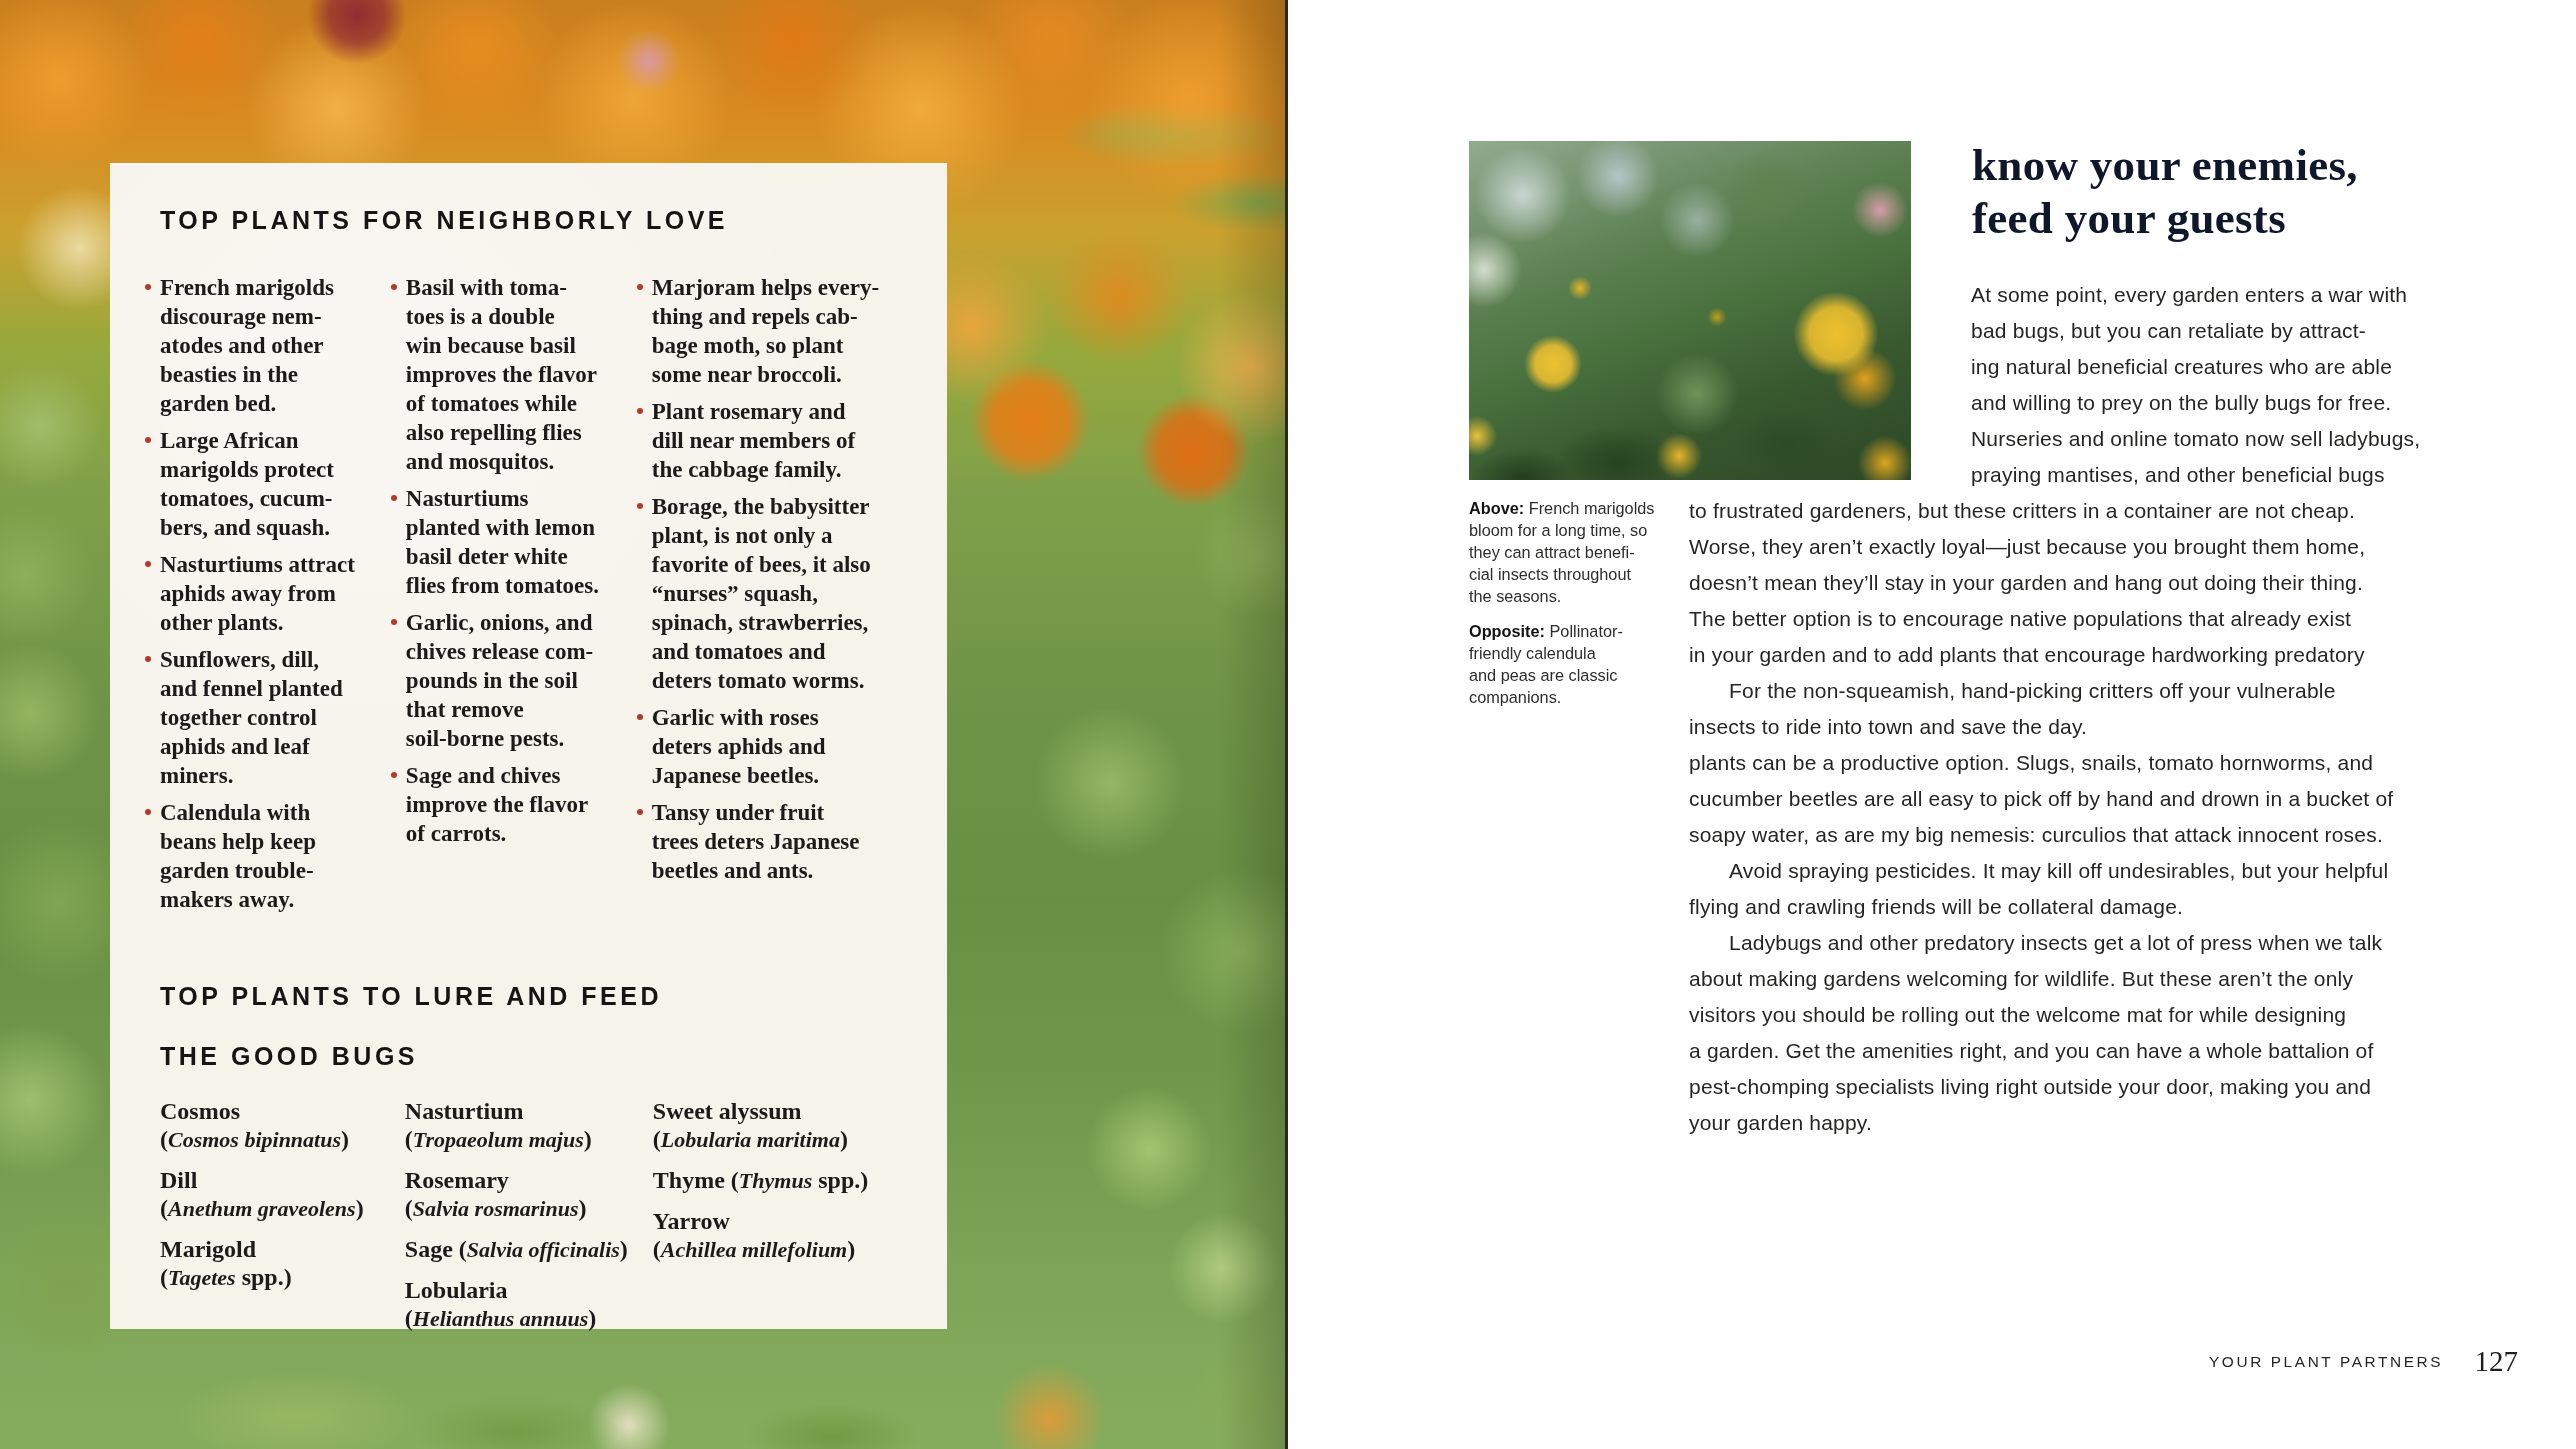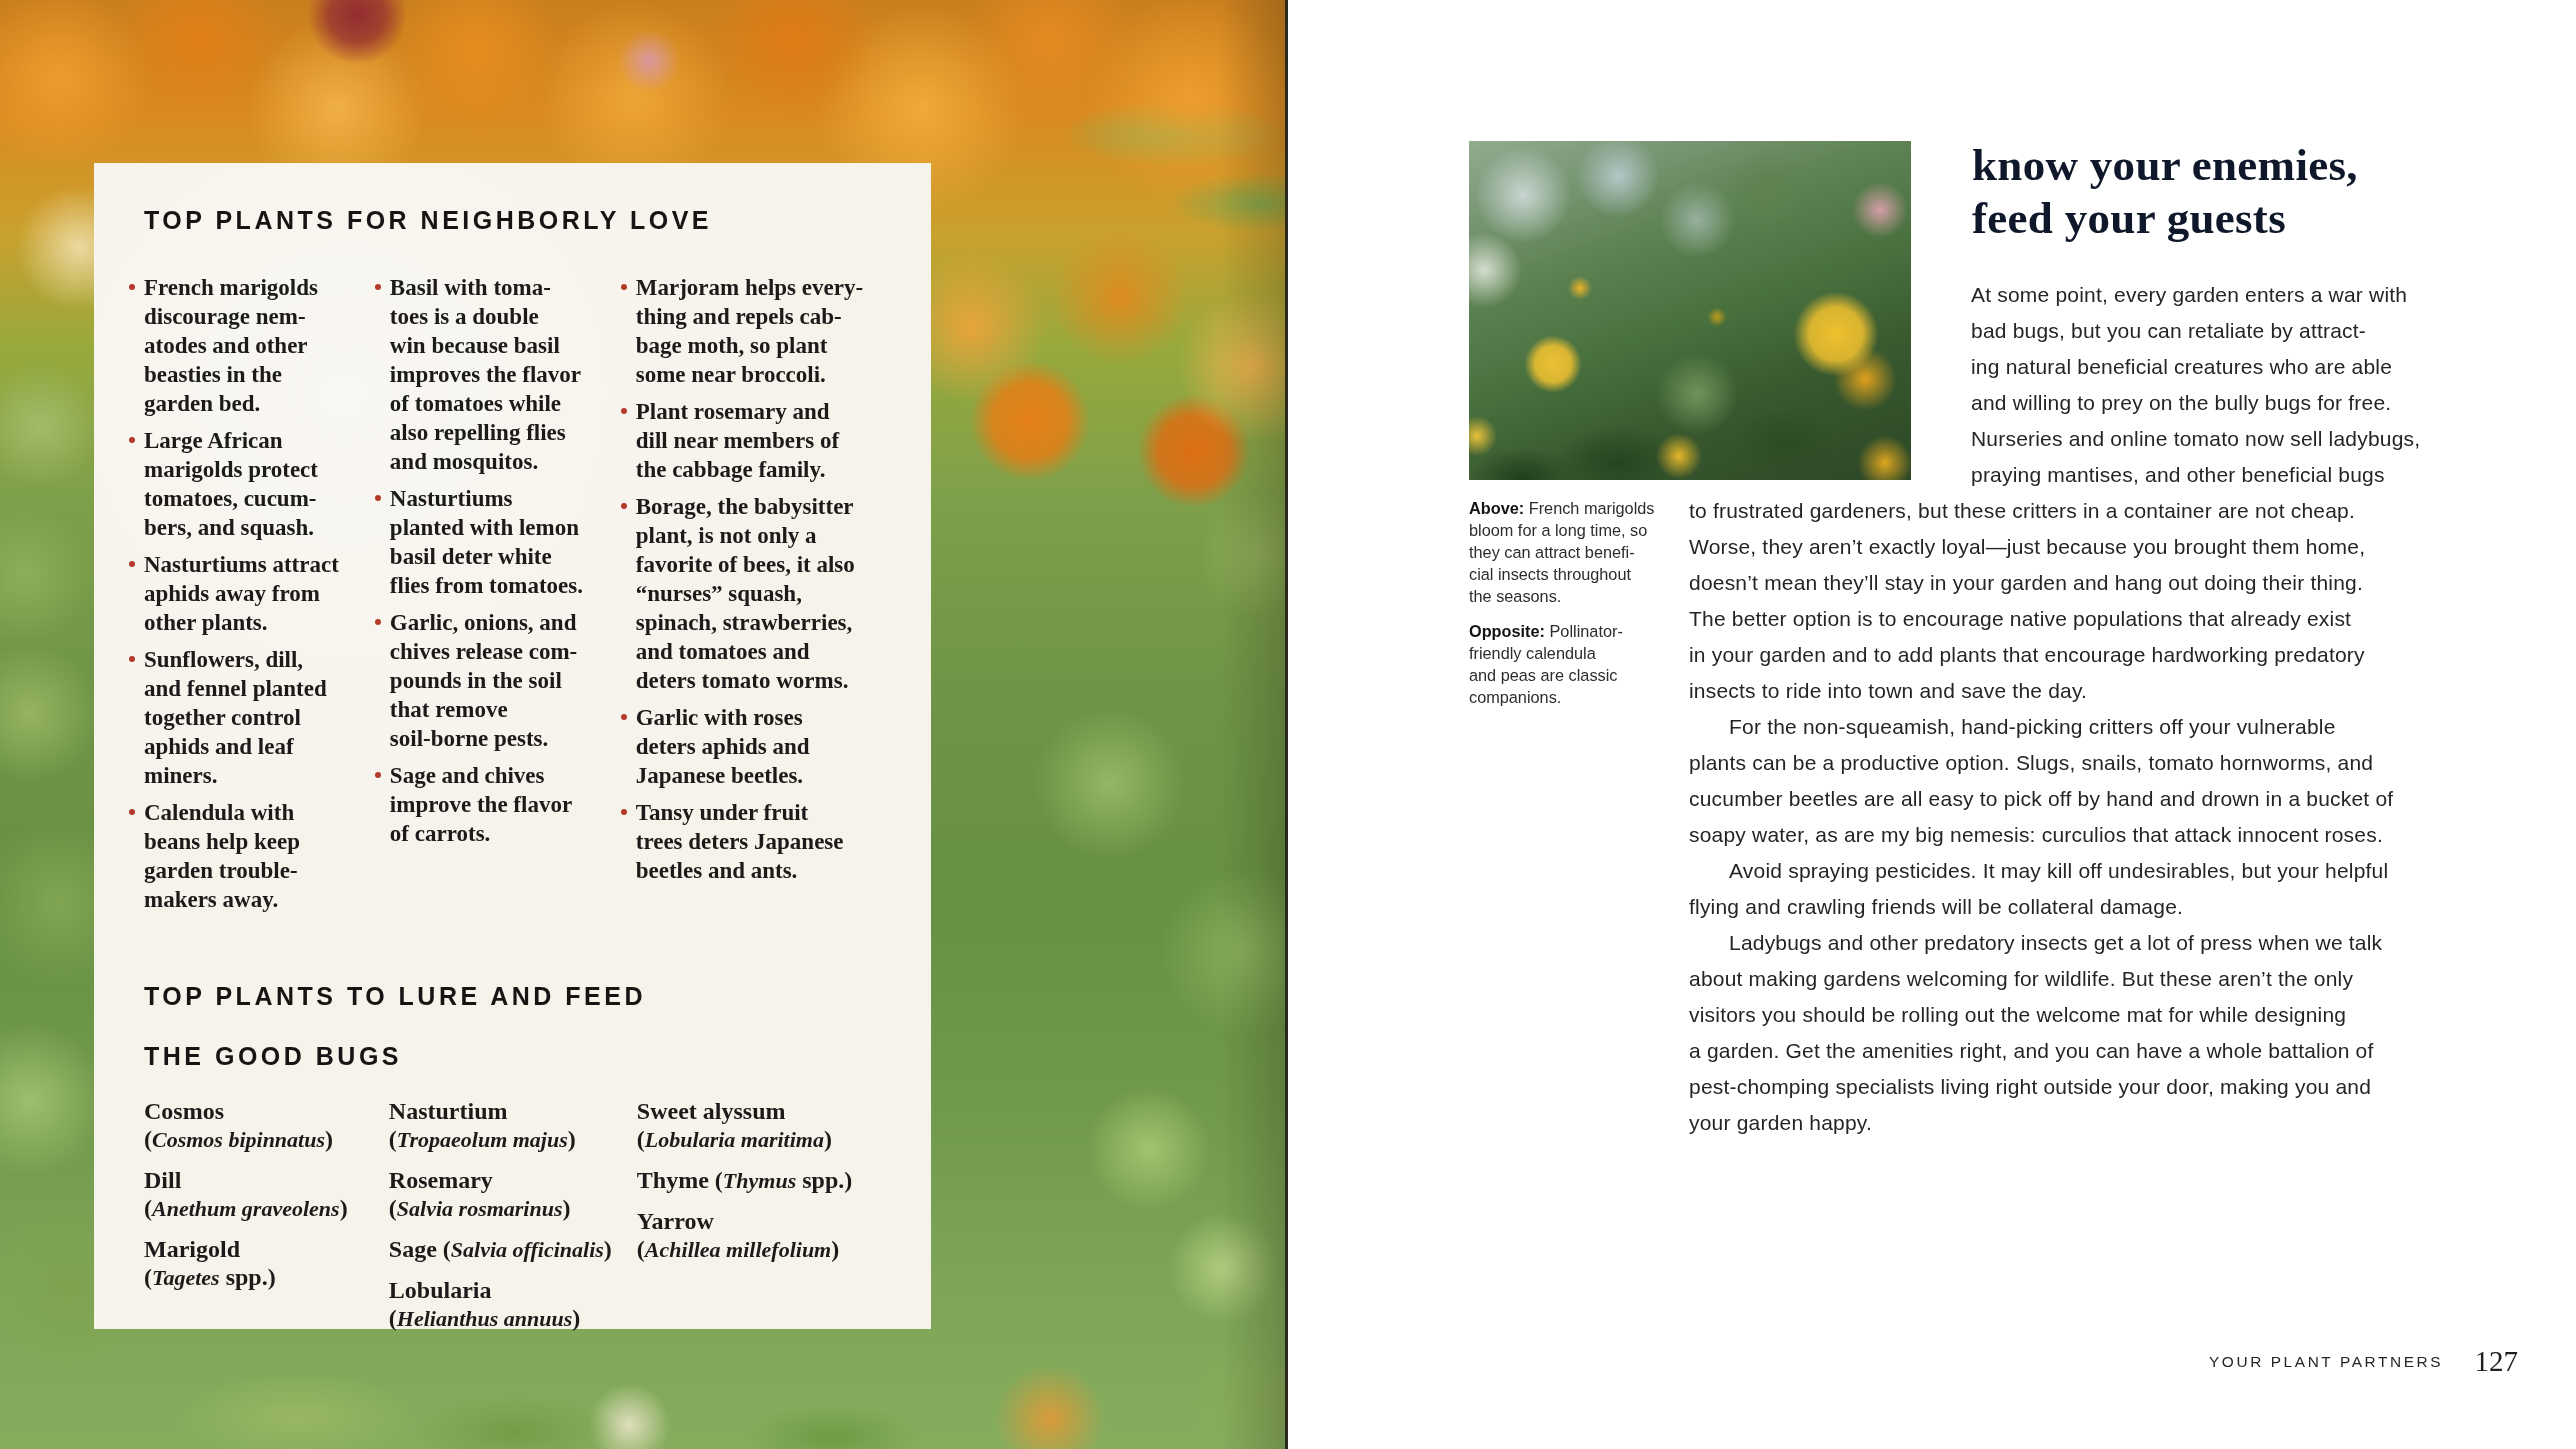--- a/index.html
+++ b/index.html
@@ -44,21 +44,21 @@
       radial-gradient(ellipse 159px 59px at 297px 1417px, rgba(154,184,99,.95) 0%, rgba(154,184,99,0) 75%),
       radial-gradient(ellipse 139px 50px at 515px 1432px, rgba(115,156,70,.95) 0%, rgba(115,156,70,0) 75%),
       radial-gradient(circle 59px at 629px 1425px, rgba(233,228,198,.9) 0%, rgba(233,228,198,0) 70%),
       radial-gradient(ellipse 119px 45px at 832px 1437px, rgba(110,154,66,.95) 0%, rgba(110,154,66,0) 75%),
       radial-gradient(circle 79px at 1050px 1419px, rgba(226,154,54,.9) 0%, rgba(226,154,54,0) 70%),
       radial-gradient(circle 89px at 1253px 1402px, rgba(136,171,88,.9) 0%, rgba(136,171,88,0) 70%),
       linear-gradient(180deg,#c97f1e 0%,#d98a20 8%,#caa12e 16%,#97a93c 24%,#7fa04a 34%,#6f9447 48%,#679043 62%,#71994b 76%,#7ea557 88%,#86ad5e 100%);
   }
 
   
-  .info-box{position:absolute;left:94px;top:163px;width:837px;height:1166px;
+  .info-box{position:absolute;left:110px;top:163px;width:837px;height:1166px;
     background:radial-gradient(circle 495px at 30% 20%, rgba(255,255,255,.35), rgba(255,255,255,0)),#f6f3eb;
     box-sizing:border-box;padding:42px 46px 0 50px;color:#1c1b1a;}
   .box-title{font:700 25px/30px "Liberation Sans",sans-serif;letter-spacing:3.5px;color:#161514;margin:0;}
   .box-title.two-line{white-space:pre-line;}
   .cols{display:flex;margin-top:38px;}
   .col{width:233px;margin-right:25px;}
   .col.wide{width:263px;margin-right:0;}
   ul.bullets{list-style:none;margin:0;padding:0;}
   ul.bullets li{position:relative;white-space:pre;font:700 23px/29px "Liberation Serif",serif;margin:0 0 8px 0;}
   ul.bullets li::before{content:"";position:absolute;left:-15px;top:11px;width:6px;height:6px;border-radius:50%;background:#b5392b;}
@@ -258,22 +258,22 @@
         <div class="bline n">bad bugs, but you can retaliate by attract-</div>
         <div class="bline n">ing natural beneficial creatures who are able</div>
         <div class="bline n">and willing to prey on the bully bugs for free.</div>
         <div class="bline n">Nurseries and online tomato now sell ladybugs,</div>
         <div class="bline n">praying mantises, and other beneficial bugs</div>
         <div class="bline f">to frustrated gardeners, but these critters in a container are not cheap.</div>
         <div class="bline f">Worse, they aren’t exactly loyal—just because you brought them home,</div>
         <div class="bline f">doesn’t mean they’ll stay in your garden and hang out doing their thing.</div>
         <div class="bline f">The better option is to encourage native populations that already exist</div>
         <div class="bline f">in your garden and to add plants that encourage hardworking predatory</div>
+        <div class="bline i">For the non-squeamish, hand-picking critters off your vulnerable</div>
         <div class="bline f">insects to ride into town and save the day.</div>
-        <div class="bline i">For the non-squeamish, hand-picking critters off your vulnerable</div>
         <div class="bline f">plants can be a productive option. Slugs, snails, tomato hornworms, and</div>
         <div class="bline f">cucumber beetles are all easy to pick off by hand and drown in a bucket of</div>
         <div class="bline f">soapy water, as are my big nemesis: curculios that attack innocent roses.</div>
         <div class="bline i">Avoid spraying pesticides. It may kill off undesirables, but your helpful</div>
         <div class="bline f">flying and crawling friends will be collateral damage.</div>
         <div class="bline i">Ladybugs and other predatory insects get a lot of press when we talk</div>
         <div class="bline f">about making gardens welcoming for wildlife. But these aren’t the only</div>
         <div class="bline f">visitors you should be rolling out the welcome mat for while designing</div>
         <div class="bline f">a garden. Get the amenities right, and you can have a whole battalion of</div>
         <div class="bline f">pest-chomping specialists living right outside your door, making you and</div>

